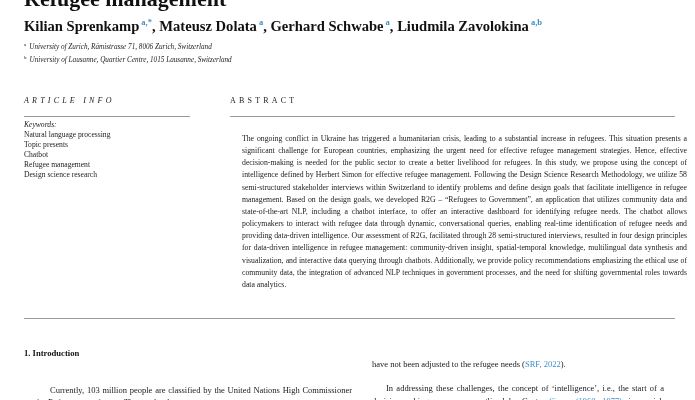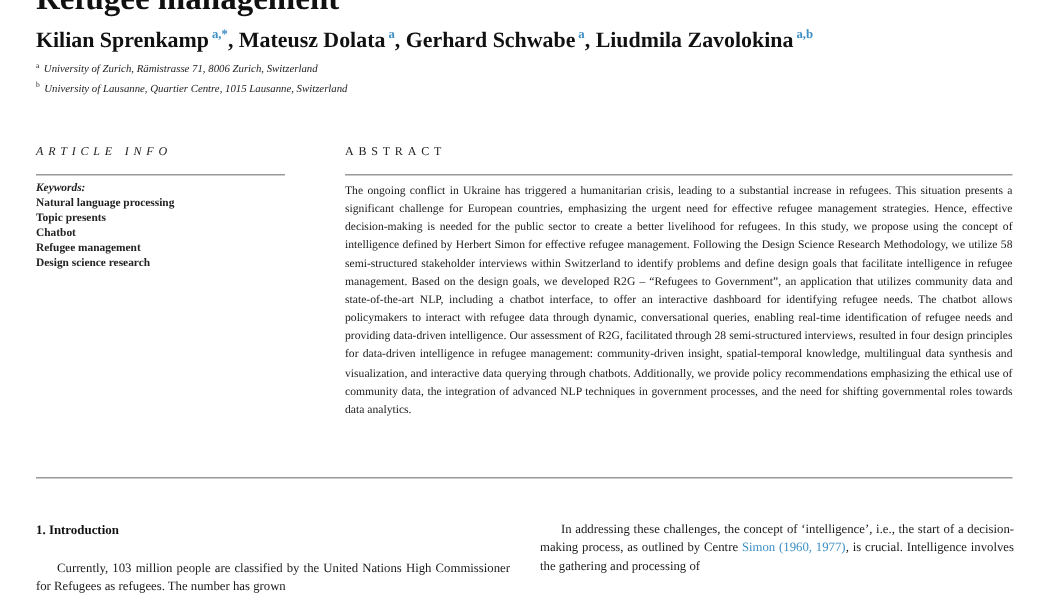--- a/index.html
+++ b/index.html
@@ -6,31 +6,31 @@
   body { width: 695px; height: 400px; overflow: hidden; position: relative;
          font-family: "Liberation Serif", "DejaVu Serif", serif; color: #1a1a1a; }
   .abs { position: absolute; }
   .title-frag { left: 24px; top: -14px; font-size: 22px; font-weight: bold; white-space: nowrap; color: #111; }
   .authors { left: 24px; top: 17px; font-size: 14.6px; white-space: nowrap; color: #111; font-weight: bold; }
   .authors sup { color: #3d8fc4; font-size: 8.5px; vertical-align: 6px; margin-left: 2px; }
   .affil { left: 24px; font-size: 7.2px; font-style: italic; white-space: nowrap; color: #222; }
   .affil sup { font-size: 5px; font-style: normal; vertical-align: 3px; margin-right: 3px; }
   .sec-head { top: 96px; font-size: 8px; letter-spacing: 3.2px; color: #222; }
   .rule { height: 1px; background: #9a9a9a; }
-  .kw { left: 24px; top: 120px; font-size: 7.6px; line-height: 10px; color: #222; font-weight: bold; }
+  .kw { left: 24px; top: 120px; font-size: 7.6px; line-height: 10px; color: #222; }
   .kw .kw-label { font-style: italic; }
   .abstract { left: 230px; top: 121px; width: 445px; font-size: 7.75px; line-height: 12.15px;
               text-align: justify; color: #1a1a1a; }
   .intro-head { left: 24px; top: 348px; font-size: 8.6px; font-weight: bold; color: #111; }
   .col { font-size: 8.5px; line-height: 12.4px; text-align: justify; color: #1a1a1a; }
   .col-left { left: 24px; top: 372px; width: 316px; }
   .col-right { left: 360px; top: 346px; width: 316px; }
   .indent { text-indent: 14px; }
   .cite { color: #3d8fc4; }
-  p { margin: 0; }
+  p { margin: 12px; }
 </style>
 </head>
 <body>
 
 <div class="abs title-frag">Refugee management</div>
 
 <div class="abs authors">
   <span>Kilian Sprenkamp</span><sup>a,*</sup><span>, </span>
   <span>Mateusz Dolata</span><sup>a</sup><span>, </span>
   <span>Gerhard Schwabe</span><sup>a</sup><span>, </span>
@@ -58,14 +58,15 @@
 <div class="abs sec-head" style="left:230px;">ABSTRACT</div>
 <div class="abs rule" style="left:230px; top:116px; width:445px;"></div>
 <p class="abs abstract">The ongoing conflict in Ukraine has triggered a humanitarian crisis, leading to a substantial increase in refugees. This situation presents a significant challenge for European countries, emphasizing the urgent need for effective refugee management strategies. Hence, effective decision-making is needed for the public sector to create a better livelihood for refugees. In this study, we propose using the concept of intelligence defined by Herbert Simon for effective refugee management. Following the Design Science Research Methodology, we utilize 58 semi-structured stakeholder interviews within Switzerland to identify problems and define design goals that facilitate intelligence in refugee management. Based on the design goals, we developed R2G – “Refugees to Government”, an application that utilizes community data and state-of-the-art NLP, including a chatbot interface, to offer an interactive dashboard for identifying refugee needs. The chatbot allows policymakers to interact with refugee data through dynamic, conversational queries, enabling real-time identification of refugee needs and providing data-driven intelligence. Our assessment of R2G, facilitated through 28 semi-structured interviews, resulted in four design principles for data-driven intelligence in refugee management: community-driven insight, spatial-temporal knowledge, multilingual data synthesis and visualization, and interactive data querying through chatbots. Additionally, we provide policy recommendations emphasizing the ethical use of community data, the integration of advanced NLP techniques in government processes, and the need for shifting governmental roles towards data analytics.</p>
 
 <div class="abs rule" style="left:24px; top:318px; width:651px;"></div>
 
 <div class="abs intro-head">1.  Introduction</div>
 <p class="abs col col-left indent">Currently, 103 million people are classified by the United Nations High Commissioner for Refugees as refugees. The number has grown</p>
 
 <div class="abs col col-right">
+  <p><span>have not been adjusted to the refugee needs (</span><span class="cite">SRF, 2022</span><span>).</span></p>
   <p class="indent"><span>In addressing these challenges, the concept of ‘intelligence’, i.e., the start of a decision-making process, as outlined by Centre </span><span class="cite">Simon (1960, 1977)</span><span>, is crucial. Intelligence involves the gathering and processing of</span></p>
 </div>
 
 </body></html>

